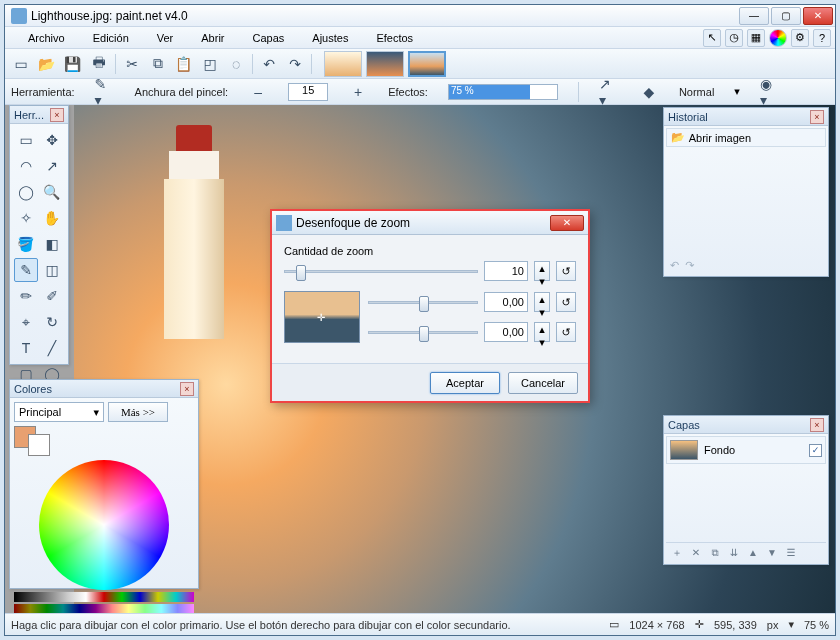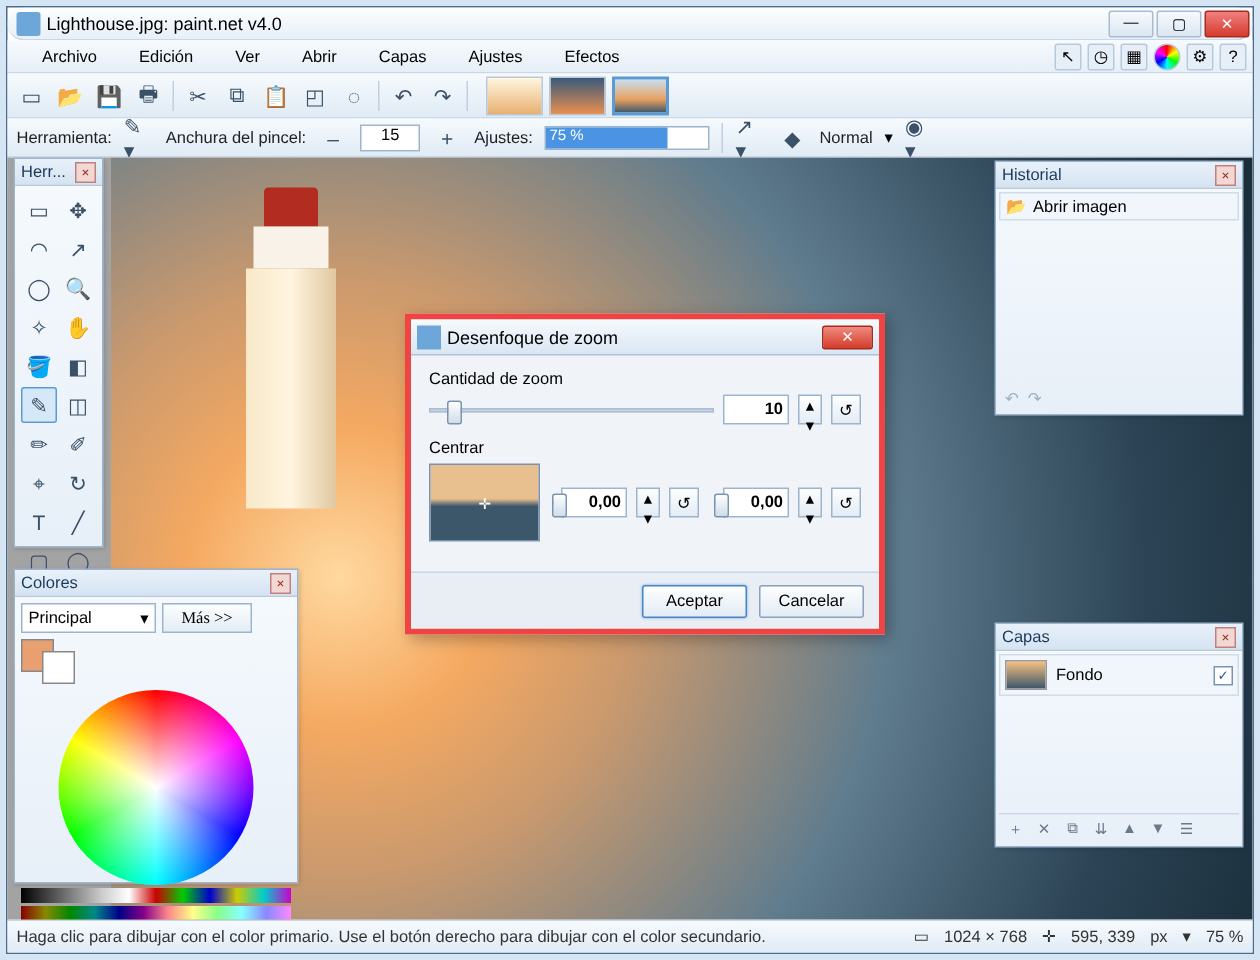--- a/index.html
+++ b/index.html
@@ -1,40 +1,40 @@
 <!DOCTYPE html>
 <html><head>
 <meta charset="utf-8">
 <style>
 * { margin:0; padding:0; box-sizing:border-box; font-family:"Segoe UI",Tahoma,sans-serif; font-size:11px; }
 body { width:840px; height:640px; background:#d6e5f3; overflow:hidden; position:relative; }
 
 .window { width:832px; height:632px; margin:4px; border:1px solid #4a6d8c; background:#fff; display:flex; flex-direction:column; position:relative; }
 
-.titlebar { height:22px; background:linear-gradient(#fdfefe,#e7eff8); border-bottom:1px solid #c9d7e7; display:flex; align-items:center; padding:0 2px;border-radius:11px; }
+.titlebar { height:22px; background:linear-gradient(#fdfefe,#e7eff8); border-bottom:1px solid #c9d7e7; display:flex; align-items:center; padding:0 2px; }
 .titlebar .icon { width:16px; height:16px; margin:0 4px; background:#6da6d8; border-radius:2px; }
 .titlebar .title { flex:1; color:#000; font-size:12px; }
 .titlebar .wbtns { display:flex; gap:2px; }
 .titlebar .wbtn { width:30px; height:18px; border:1px solid #a9bcd1; background:linear-gradient(#f6f9fc,#dbe7f3); border-radius:2px; display:flex; align-items:center; justify-content:center; font-size:10px; }
 .titlebar .wbtn.close { background:linear-gradient(#f08080,#d53c2c); border-color:#a52d1f; color:#fff; }
 
 .menubar { height:22px; background:linear-gradient(#f6fafd,#e6eef7); border-bottom:1px solid #c9d7e7; display:flex; align-items:center; justify-content:space-between; padding:0 4px; }
 .menubar .menus { display:flex; gap:2px; }
 .menubar .menu { padding:3px 7px; border-radius:3px; cursor:default;margin-left:12px; }
 .menubar .right-icons { display:flex; gap:4px; align-items:center; }
 .ri { width:18px; height:18px; border:1px solid #b8c9db; background:#e6eff8; border-radius:2px; display:flex; align-items:center; justify-content:center; font-size:11px; }
 
 .toolbar { height:30px; background:linear-gradient(#f6fafd,#e0ebf5); border-bottom:1px solid #c9d7e7; display:flex; align-items:center; padding:0 6px; gap:6px; }
 .tb { width:20px; height:20px; display:flex; align-items:center; justify-content:center; font-size:14px; color:#3b5168; }
 .sep { width:1px; height:20px; background:#c0d0e0; }
 .thumbs { display:flex; gap:4px; margin-left:6px; }
 .thumb { width:38px; height:26px; border:1px solid #b8c9db; background:linear-gradient(#fff6e0,#e8b070); }
 .thumb.sel { border:2px solid #5a9bd5; }
 
-.optionsbar { height:26px; background:linear-gradient(#f6fafd,#e0ebf5); border-bottom:1px solid #c9d7e7; display:flex; align-items:center; padding:0 6px; gap:8px; }
+.optionsbar { height:26px; background:linear-gradient(#f6fafd,#e0ebf5); border-bottom:1px solid #c9d7e7; display:flex; align-items:center; padding:0 6px; gap:20px; }
 .optionsbar .lbl { color:#222; }
 .numfield { width:40px; height:18px; border:1px solid #9cb4cc; background:#fff; text-align:center; }
 .dureza-bar { width:110px; height:16px; background:#fff; border:1px solid #9cb4cc; position:relative; }
 .dureza-fill { position:absolute; left:0; top:0; bottom:0; width:75%; background:#4a94e3; color:#fff; font-size:10px; padding-left:2px; }
 
 .workarea { flex:1; position:relative; background:#a3a3a3; overflow:hidden; }
 
 .canvas { position:absolute; left:69px; top:0; right:0; bottom:0; background:radial-gradient(circle at 20% 55%,#ffd9a0 0%,#f5a961 15%,#c9996e 30%,#5f7c8e 55%,#2c4456 80%,#1a2e3a 100%); }
 .lighthouse { position:absolute; left:80px; top:20px; width:80px; height:220px; }
 .lh-top { width:36px; height:26px; background:#b22c22; margin:0 auto; border-radius:3px 3px 0 0; }
@@ -65,40 +65,40 @@
 .colors-body { padding:4px; }
 .color-top { display:flex; gap:4px; margin-bottom:4px; }
 .color-sel { width:90px; height:20px; border:1px solid #9cb4cc; background:#fff; display:flex; align-items:center; justify-content:space-between; padding:0 4px; }
 .more-btn { width:60px; height:20px; border:1px solid #9cb4cc; background:linear-gradient(#fdfefe,#e3ecf5); display:flex; align-items:center; justify-content:center;font-family:Liberation Serif, serif; }
 .swatches { display:flex; gap:2px; margin-bottom:4px; }
 .sw { width:22px; height:22px; border:1px solid #888; }
 .wheel { width:130px; height:130px; border-radius:50%; margin:2px auto; background:conic-gradient(red,magenta,blue,cyan,lime,yellow,red); position:relative; }
 .wheel::after { content:""; position:absolute; inset:0; border-radius:50%; background:radial-gradient(circle,#fff 0%,transparent 70%); }
 .palette-row { height:10px; margin-top:2px; background:linear-gradient(90deg,#000,#444,#888,#ccc,#fff,#c00,#0c0,#00c,#cc0,#0cc,#c0c); }
 
-.dialog { position:absolute; left:265px; top:104px; width:320px; background:#f0f3f7; border:4px solid #ef4444; box-shadow:3px 3px 10px rgba(0,0,0,0.3); }
+.dialog { position:absolute; left:265px; top:104px; width:320px; background:#f0f3f7; border:2px solid #ef4444; box-shadow:3px 3px 10px rgba(0,0,0,0.3); }
 .dlg-title { height:24px; background:linear-gradient(#f6fafd,#d9e6f3); border-bottom:1px solid #b0c2d6; display:flex; align-items:center; padding:0 4px; }
 .dlg-title .ic { width:16px; height:16px; background:#6da6d8; margin-right:4px; }
 .dlg-title .t { flex:1; font-size:12px; }
 .dlg-title .close { width:34px; height:16px; background:linear-gradient(#f08b7e,#d53c2c); border:1px solid #a52d1f; color:#fff; display:flex; align-items:center; justify-content:center; font-size:10px; border-radius:2px; }
 .dlg-body { padding:10px 12px 6px; }
 .dlg-row { margin-bottom:10px; }
 .dlg-label { margin-bottom:4px; }
 .slider-row { display:flex; align-items:center; gap:6px; }
 .slider { flex:1; height:18px; position:relative; }
 .track { position:absolute; left:0; right:0; top:8px; height:3px; background:#c8d4e1; border:1px solid #a9bcd1; }
 .hthumb { position:absolute; top:3px; width:10px; height:16px; background:linear-gradient(#fdfefe,#d0ddea); border:1px solid #7a93af; border-radius:2px; }
-.numin { width:44px; height:20px; border:1px solid #9cb4cc; background:#fff; text-align:right; padding-right:3px; display:flex; align-items:center; justify-content:flex-end;font-weight:bold; }
+.numin { width:44px; height:20px; border:1px solid #9cb4cc; background:#fff; text-align:right; padding-right:3px; display:flex; align-items:center; justify-content:flex-end; }
 .spin { width:16px; height:20px; border:1px solid #9cb4cc; background:linear-gradient(#fdfefe,#e3ecf5); font-size:8px; display:flex; flex-direction:column; }
 .spin div{flex:1;display:flex;align-items:center;justify-content:center;}
 .reset { width:20px; height:20px; border:1px solid #9cb4cc; background:linear-gradient(#fdfefe,#e3ecf5); display:flex; align-items:center; justify-content:center; font-size:11px; }
 .centrar-row { display:flex; gap:8px; align-items:center; }
 .preview { width:76px; height:52px; border:1px solid #7a93af; background:linear-gradient(180deg,#e8c090 45%,#3c566a 55%); position:relative; }
 .preview .mark { position:absolute; left:32px; top:20px; color:#fff; font-size:10px; }
-.centrar-sliders { flex:1; display:flex; flex-direction:row; gap:10px; }
+.centrar-sliders { flex:1; display:flex; flex-direction:column; gap:10px; }
 .dlg-foot { height:38px; border-top:1px solid #c9d7e7; background:#e9eef4; display:flex; justify-content:flex-end; align-items:center; gap:8px; padding:0 10px; margin-top:4px; }
 .btn { min-width:70px; height:22px; border:1px solid #8aa2bc; background:linear-gradient(#fdfefe,#e3ecf5); border-radius:2px; display:flex; align-items:center; justify-content:center; }
 .btn.primary { border-color:#4a86c4; box-shadow:0 0 2px #6aa6e4; }
 
 .statusbar { height:22px; background:linear-gradient(#f6fafd,#e0ebf5); border-top:1px solid #c9d7e7; display:flex; align-items:center; padding:0 6px; gap:10px; font-size:10px; color:#333; }
 .statusbar .sp { flex:1; }
 .chk { width:13px; height:13px; border:1px solid #7a93af; background:#fff; display:inline-flex; align-items:center; justify-content:center; font-size:9px; color:#2a5a9c; }
 </style>
 </head>
 <body>
@@ -157,21 +157,21 @@
     </div>
   </div>
 
   <div class="optionsbar">
     <span class="lbl">Herramienta:</span>
     <div class="tb">✎ ▾</div>
     <span class="lbl">Anchura del pincel:</span>
     <div class="tb">–</div>
     <div class="numfield">15</div>
     <div class="tb">+</div>
-    <span class="lbl">Ajustes:</span>
+    <span class="lbl">Efectos:</span>
     <div class="dureza-bar">
         <div class="dureza-fill">75 %</div>
       </div>
     <div class="sep"></div>
     <div class="tb">↗ ▾</div>
     <div class="tb">◆</div>
     <span class="lbl">Normal</span>
     <span>▾</span>
     <div class="tb">◉ ▾</div>
   </div>
@@ -292,21 +292,20 @@
               </div>
             <div class="numin">10</div>
             <div class="spin">
                 <div>▴</div>
                 <div>▾</div>
               </div>
             <div class="reset">↺</div>
           </div>
         </div>
         <div class="dlg-row">
-          <div class="dlg-label">Centrar</div>
           <div class="centrar-row">
             <div class="preview">
                 <div class="mark">✛</div>
               </div>
             <div class="centrar-sliders">
               <div class="slider-row">
                 <div class="slider">
                     <div class="track"></div>
                     <div class="hthumb" style="left:46%"></div>
                   </div>

